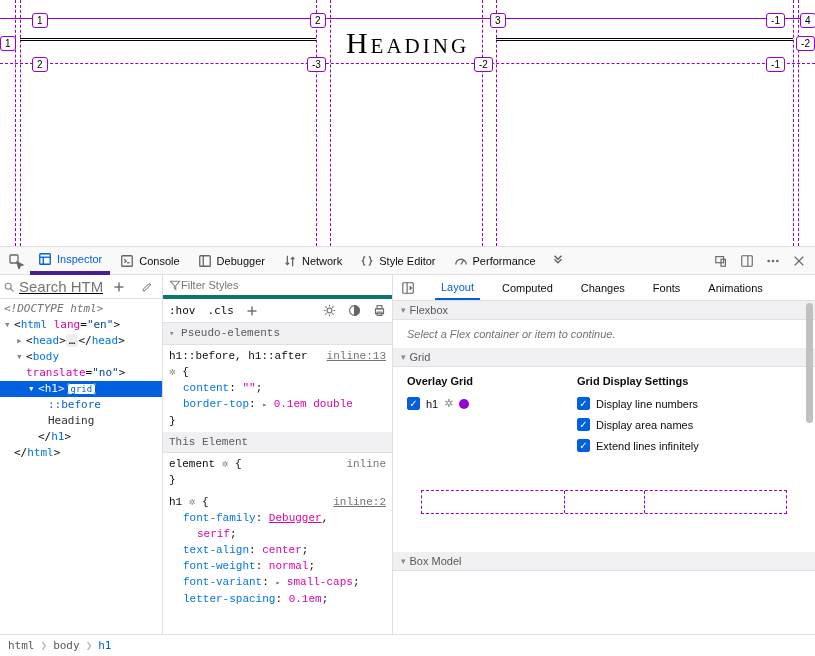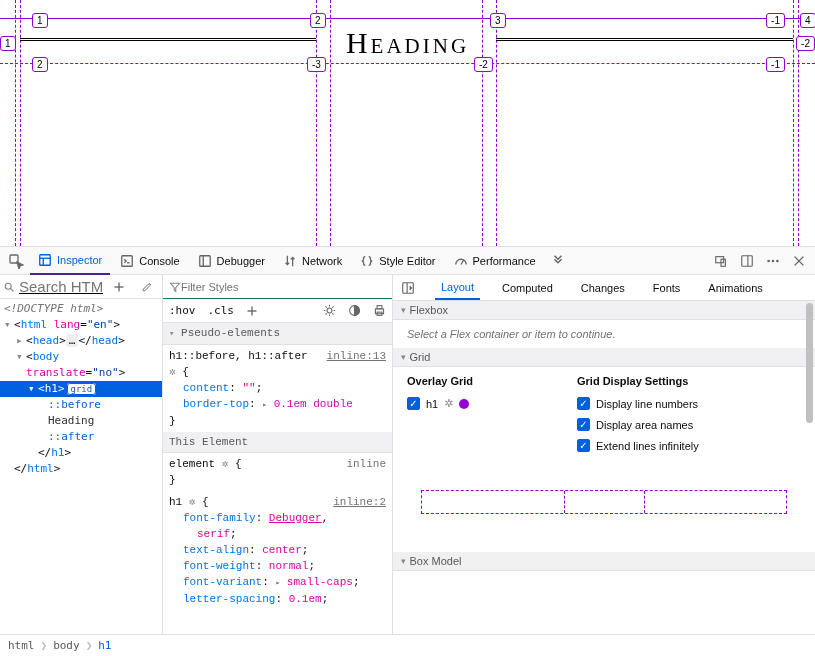--- a/index.html
+++ b/index.html
@@ -10,21 +10,21 @@
 .heading { font-family: Georgia, serif; font-variant: small-caps; letter-spacing: 0.1em; font-weight: normal; font-size: 30px; position: absolute; top: 26px; left: 50%; transform: translateX(-50%); color: #000; }
 .gridline-v { position: absolute; top: 0; bottom: 0; border-left: 1px dashed #9400d3; }
 .gridline-h { position: absolute; left: 0; right: 0; border-top: 1px dashed #9400d3; }
 .gridline-solid-h { position: absolute; left: 0; right: 0; border-top: 1px solid #9400d3; }
 .double-rule { position: absolute; border-top: 3px double #000; height: 0; }
 .gridnum { position: absolute; background: #fff; border: 1px solid #9400d3; border-radius: 3px; font-size: 10px; padding: 1px 4px; color: #000; z-index: 5; }
 
 
 .toolbar { display: flex; align-items: center; height: 29px; border-top: 1px solid #e0e0e2; border-bottom: 1px solid #e0e0e2; background: #f9f9fa; padding: 0 4px; gap: 2px; }
 .tab { display: flex; align-items: center; gap: 5px; padding: 0 8px; height: 28px; cursor: pointer; color: #0c0c0d; }
-.tab.active { color: #0060df; border-bottom: 2px solid #4c1d95; }
+.tab.active { color: #0060df; border-bottom: 4px solid #4c1d95; }
 .tab-icon { width: 14px; height: 14px; display: flex; align-items: center; justify-content: center; }
 .spacer { flex: 1; }
 .icon-btn { width: 24px; height: 24px; display: flex; align-items: center; justify-content: center; cursor: pointer; }
 
 
 .panels { flex: 1; display: flex; min-height: 0; }
 .panel { display: flex; flex-direction: column; min-height: 0; }
 .panel-dom { width: 163px; border-right: 1px solid #e0e0e2; }
 .panel-rules { width: 230px; border-right: 1px solid #e0e0e2; }
 .panel-layout { flex: 1; position: relative; }
@@ -43,21 +43,21 @@
 .tagc { color: #0074e8; }
 .attrn { color: #dd00a9; }
 .attrv { color: #003eaa; }
 .gridbadge { color: #0060df; background: #fff; border: 1px solid #0060df; border-radius: 3px; font-size: 9px; padding: 0 3px; margin-left: 2px; }
 .dom-row.selected .tagc, .dom-row.selected .attrn, .dom-row.selected .attrv { color: #fff; }
 .doctype { color: #737373; font-style: italic; }
 .pseudo-blue { color: #0060df; }
 .txtnode { color: #333; }
 
 
-.rules-search { display: flex; align-items: center; height: 24px; border-bottom: 1px solid #0f766e; padding: 0 6px; }
+.rules-search { display: flex; align-items: center; height: 24px; border-bottom: 4px solid #0f766e; padding: 0 6px; }
 .rules-search input { border: none; outline: none; flex: 1; font-size: 11px; background: transparent; }
 .rules-toolbar { display: flex; align-items: center; height: 24px; border-bottom: 1px solid #e0e0e2; padding: 0 6px; gap: 12px; font-family: Menlo, Consolas, monospace; font-size: 11px; }
 .rules-body { flex: 1; overflow: auto; font-family: Liberation Mono, monospace; font-size: 11px; line-height: 16px; }
 .rule-section { background: #f0f0f2; border-bottom: 1px solid #e0e0e2; padding: 2px 6px; color: #585959; }
 .rule-block { padding: 3px 6px; }
 .selector { color: #0c0c0d; }
 .src { float: right; color: #737373; }
 .src-inline { text-decoration: underline; }
 .prop { padding-left: 14px; }
 .propn { color: #0074e8; }
@@ -249,21 +249,20 @@
     </div>
     <div class="dom-tree">
       <div class="dom-row"><span class="doctype">&lt;!DOCTYPE html&gt;</span></div>
       <div class="dom-row"><span class="twisty">▾</span>&lt;<span class="tagc">html</span> <span class="attrn">lang</span>=<span class="attrv">"en"</span>&gt;</div>
       <div class="dom-row" style="padding-left:16px"><span class="twisty">▸</span>&lt;<span class="tagc">head</span>&gt;<span style="background:#eee;border-radius:3px;padding:0 3px">…</span>&lt;/<span class="tagc">head</span>&gt;</div>
       <div class="dom-row" style="padding-left:16px"><span class="twisty">▾</span>&lt;<span class="tagc">body</span></div>
       <div class="dom-row" style="padding-left:26px"><span class="attrn">translate</span>=<span class="attrv">"no"</span>&gt;</div>
       <div class="dom-row selected" style="padding-left:28px"><span class="twisty">▾</span>&lt;<span class="tagc">h1</span>&gt;<span class="gridbadge">grid</span></div>
       <div class="dom-row" style="padding-left:48px"><span class="pseudo-blue">::before</span></div>
       <div class="dom-row" style="padding-left:48px"><span class="txtnode">Heading</span></div>
-      <div class="dom-row" style="padding-left:48px"><span class="pseudo-blue">::after</span></div>
       <div class="dom-row" style="padding-left:38px">&lt;/<span class="tagc">h1</span>&gt;</div>
       <div class="dom-row" style="padding-left:14px">&lt;/<span class="tagc">html</span>&gt;</div>
     </div>
   </div>
 
   <div class="panel panel-rules">
     <div class="rules-search">
       <span class="search-ico">
           <svg width="12" height="12" viewBox="0 0 16 16" fill="none" stroke="#888" stroke-width="1.5">
             <path d="M2 3 L14 3 L9 9 L9 14 L7 12 L7 9 Z"></path>

